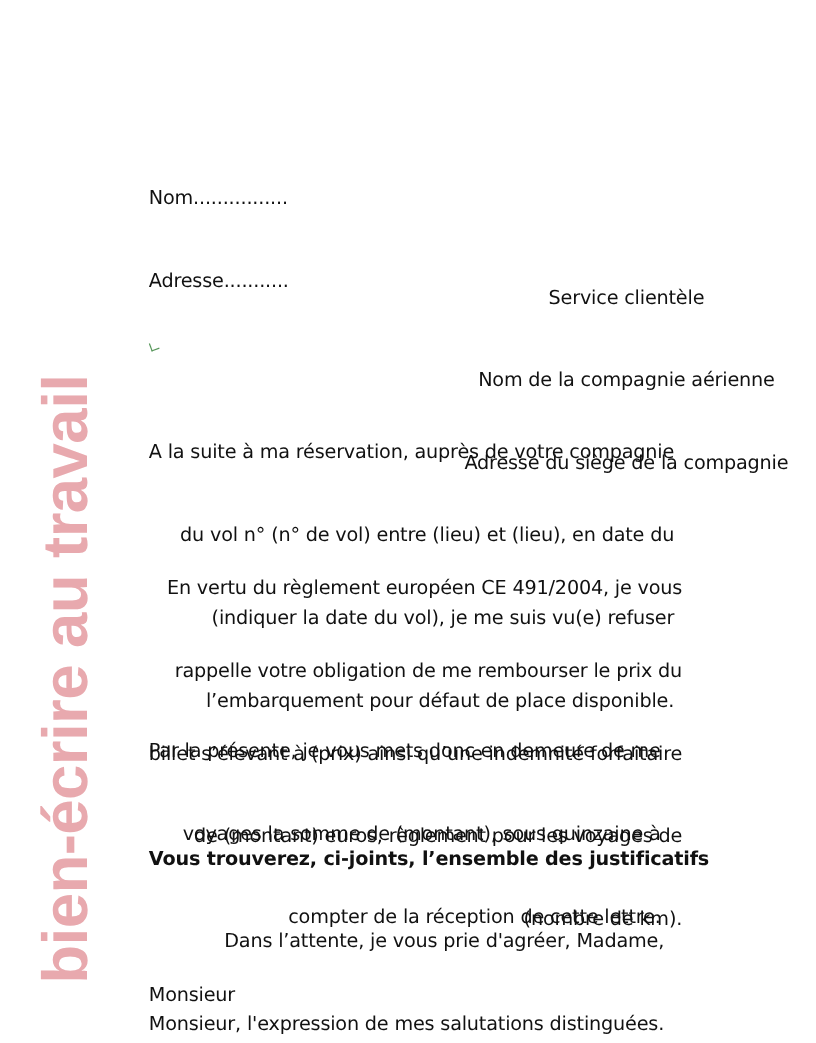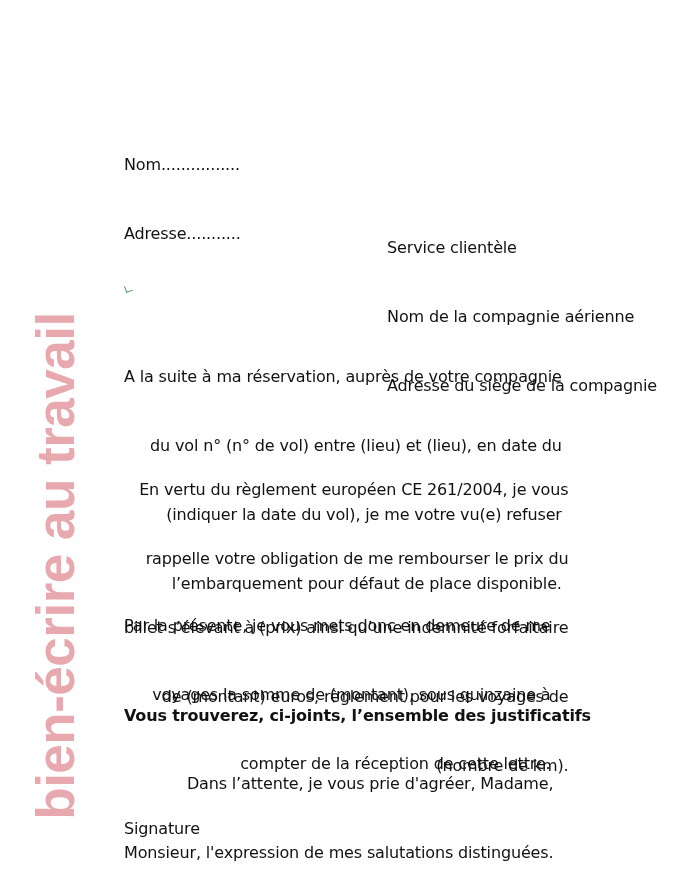--- a/index.html
+++ b/index.html
@@ -41,21 +41,21 @@
       white-space: pre;
       letter-spacing: -0.15px;
     }
     .sender {
       left: 124px;
       top: 107px;
     }
     .recipient {
       right: 23px;
       top: 190px;
-      text-align: left;
+      text-align: center;
     }
     .greeting {
       left: 124px;
       top: 273px;
     }
     .para {
       left: 124px;
       text-align: right;
     }
     .p1 { top: 319px; }
@@ -96,26 +96,26 @@
     <span class="line">Service clientèle</span>
     <span class="line">Nom de la compagnie aérienne</span>
     <span class="line">Adresse du siège de la compagnie</span>
   </div>
 
   <div class="text greeting"><span class="cursor-mark"></span></div>
 
   <div class="text para p1">
     <span class="line">A la suite à ma réservation, auprès de votre compagnie</span>
     <span class="line">du vol n° (n° de vol) entre (lieu) et (lieu), en date du</span>
-    <span class="line">(indiquer la date du vol), je me votre vu(e) refuser</span>
+    <span class="line">(indiquer la date du vol), je me suis vu(e) refuser</span>
     <span class="line">l’embarquement pour défaut de place disponible.</span>
   </div>
 
   <div class="text para p2">
-    <span class="line">En vertu du règlement européen CE 261/2004, je vous</span>
+    <span class="line">En vertu du règlement européen CE 491/2004, je vous</span>
     <span class="line">rappelle votre obligation de me rembourser le prix du</span>
     <span class="line">billet s’élevant à (prix) ainsi qu’une indemnité forfaitaire</span>
     <span class="line">de (montant) euros, règlement pour les voyages de</span>
     <span class="line">(nombre de km).</span>
   </div>
 
   <div class="text para p3">
     <span class="line">Par la présente, je vous mets donc en demeure de me</span>
     <span class="line">voyages la somme de (montant), sous quinzaine à</span>
     <span class="line">compter de la réception de cette lettre.</span>
@@ -123,15 +123,15 @@
 
   <div class="text para p4">
     <span class="line">Vous trouverez, ci-joints, l’ensemble des justificatifs</span>
   </div>
 
   <div class="text para p5">
     <span class="line">Dans l’attente, je vous prie d'agréer, Madame,</span>
     <span class="line">Monsieur, l'expression de mes salutations distinguées.</span>
   </div>
 
-  <div class="text signature">Signature</div>
+  <div class="text signature">Monsieur</div>
 
 </div>
 
 </body></html>

